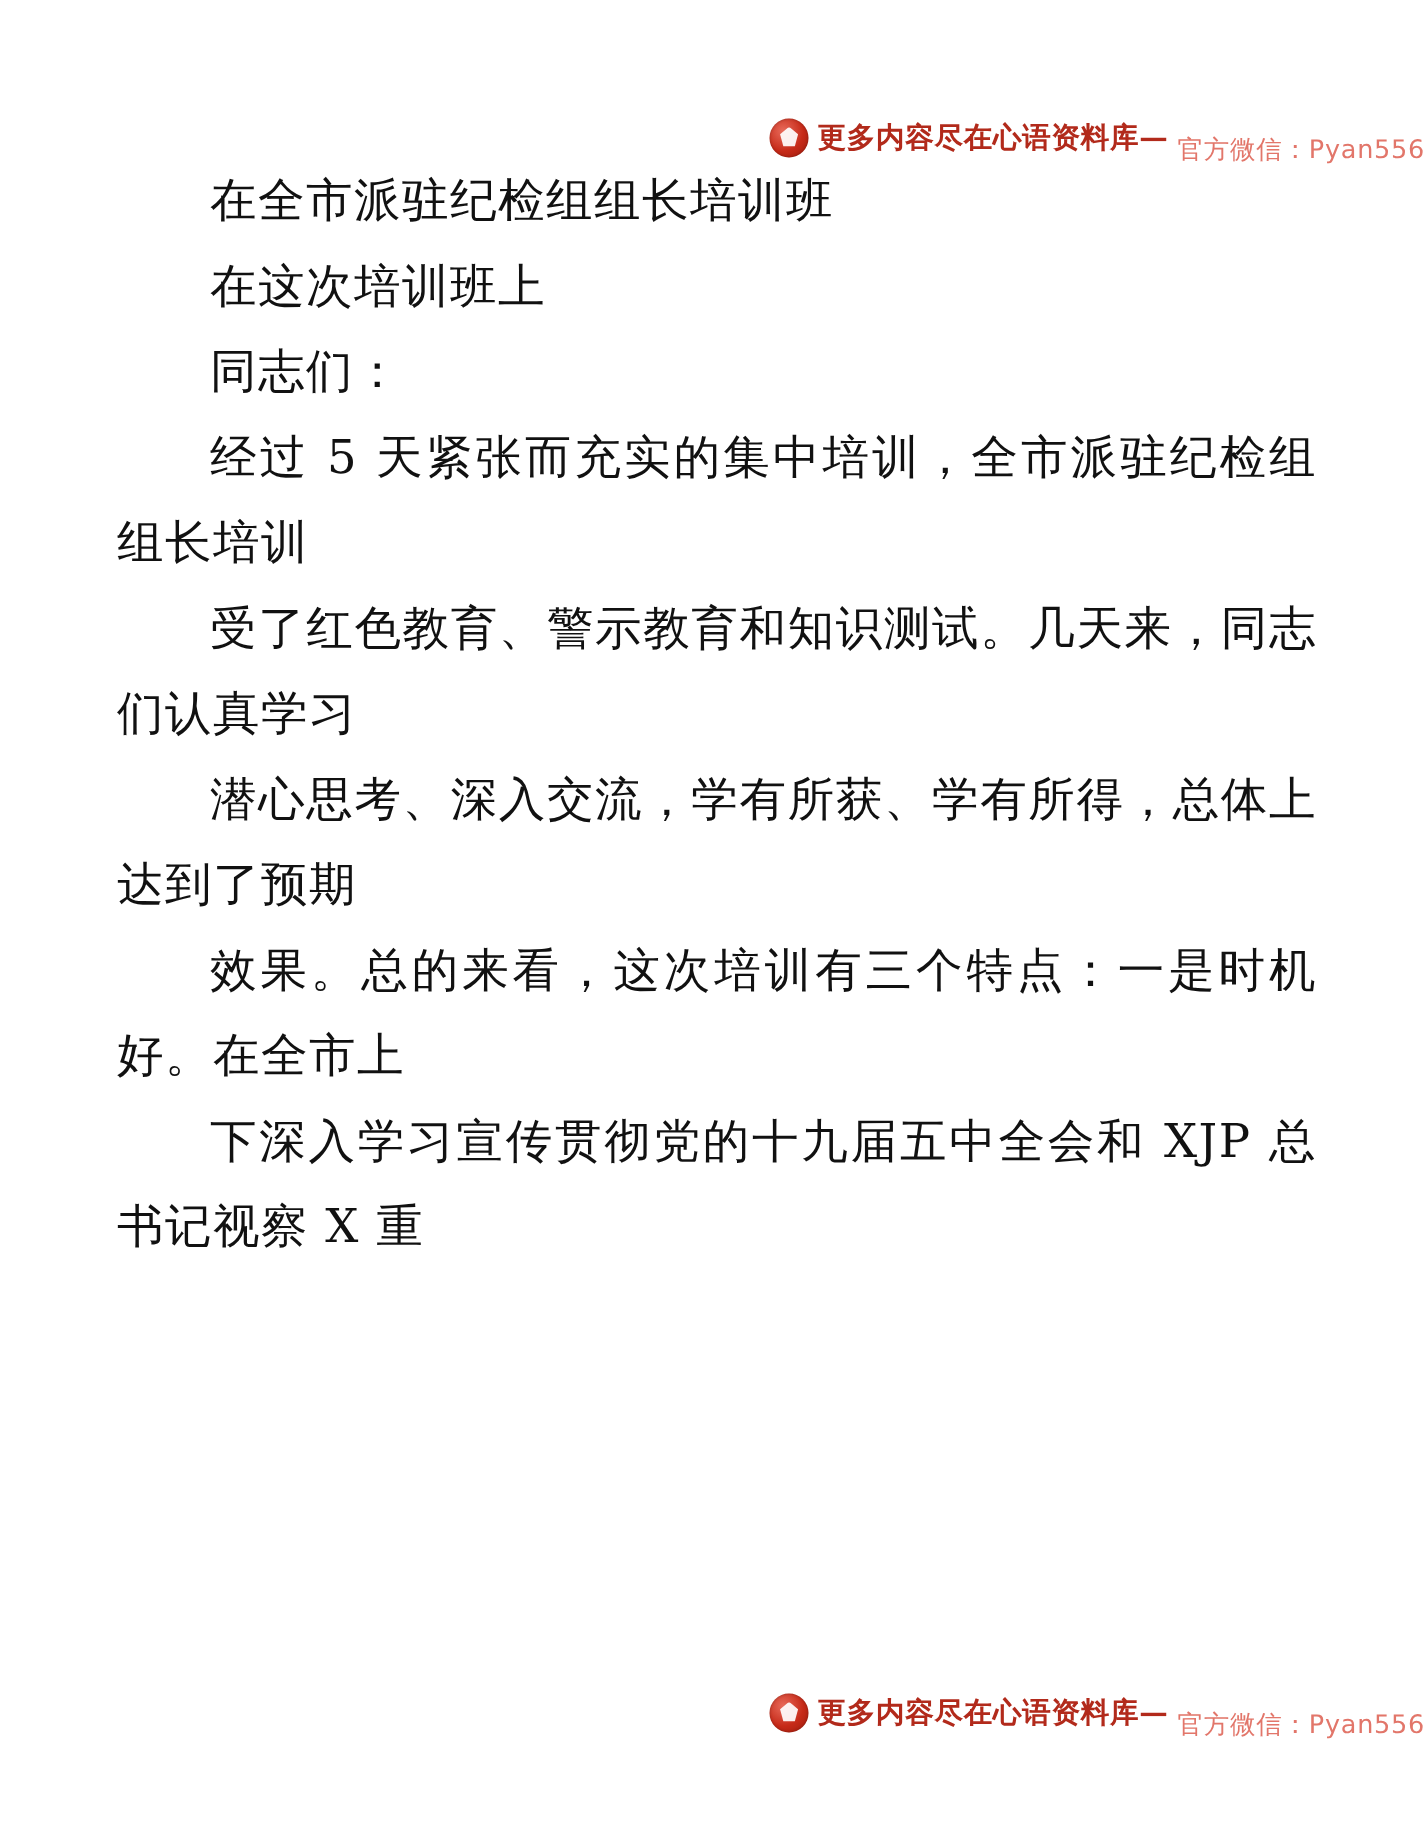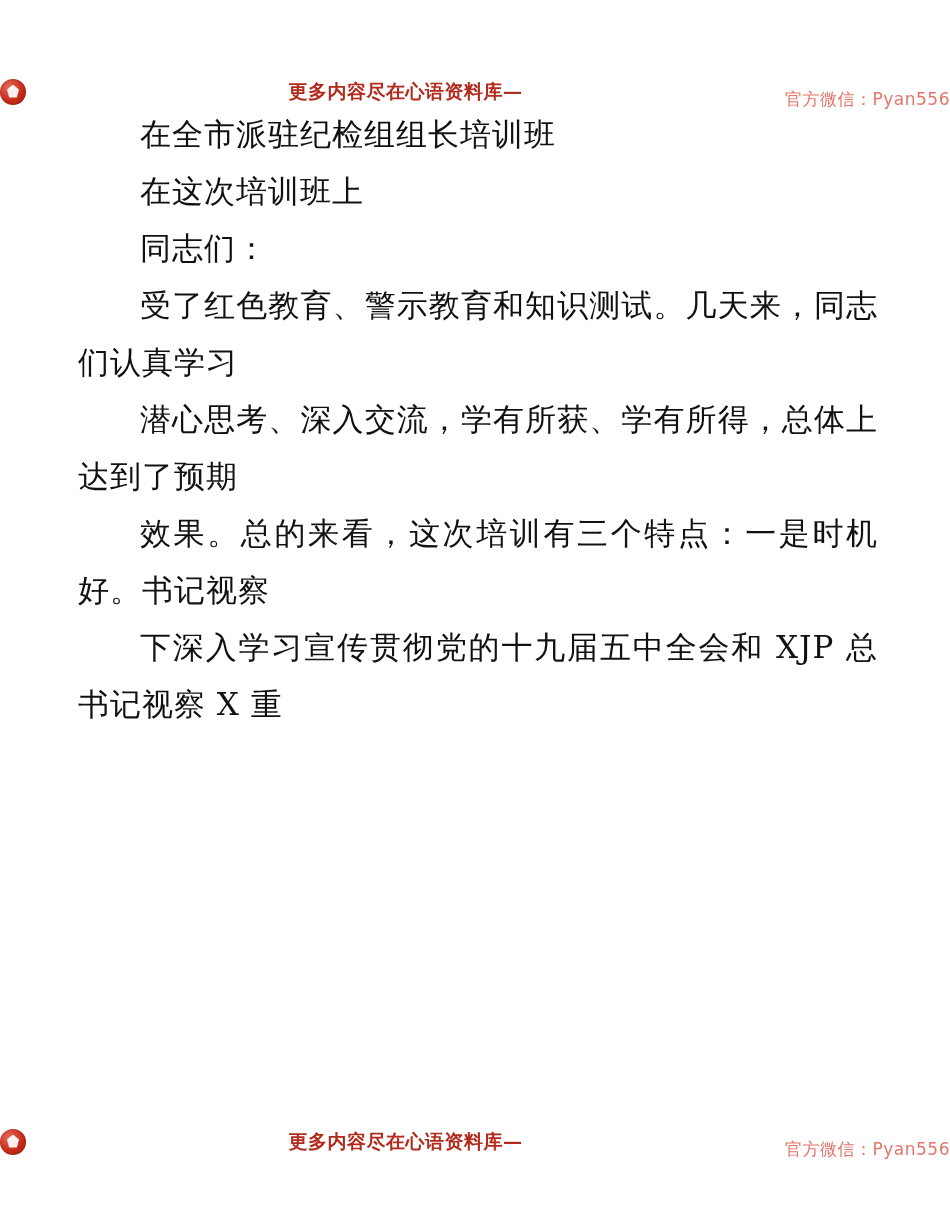--- a/index.html
+++ b/index.html
@@ -21,21 +21,21 @@
     box-sizing: border-box;
   }
 
   
   .watermark {
     position: absolute;
     left: 0;
     width: 950px;
     display: flex;
     align-items: center;
-    justify-content: space-between;
+    justify-content: flex-end;
     gap: 6px;
     white-space: nowrap;
   }
   .watermark.top { top: 72px; }
   .watermark.bottom { top: 1122px; }
 
   .wm-logo {
     width: 26px;
     height: 26px;
     border-radius: 50%;
@@ -94,23 +94,24 @@
   <div class="watermark top">
     <span class="wm-logo"></span>
     <span class="wm-text-main">更多内容尽在心语资料库—</span>
     <span class="wm-text-sub">官方微信：Pyan556</span>
   </div>
 
   <div class="doc-body">
     <div class="para indent">在全市派驻纪检组组长培训班</div>
     <div class="para indent">在这次培训班上</div>
     <div class="para indent">同志们：</div>
+    <div class="para indent">经过 5 天紧张而充实的集中培训，全市派驻纪检组组长培训</div>
     <div class="para indent">受了红色教育、警示教育和知识测试。几天来，同志们认真学习</div>
     <div class="para indent">潜心思考、深入交流，学有所获、学有所得，总体上达到了预期</div>
-    <div class="para indent">效果。总的来看，这次培训有三个特点：一是时机好。书记视察</div>
+    <div class="para indent">效果。总的来看，这次培训有三个特点：一是时机好。在全市上</div>
     <div class="para indent">下深入学习宣传贯彻党的十九届五中全会和 XJP 总书记视察 X 重</div>
   </div>
 
   <div class="watermark bottom">
     <span class="wm-logo"></span>
     <span class="wm-text-main">更多内容尽在心语资料库—</span>
     <span class="wm-text-sub">官方微信：Pyan556</span>
   </div>
 
 </div>

